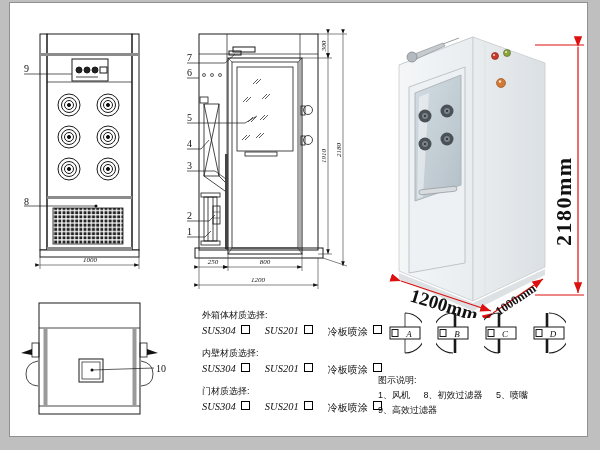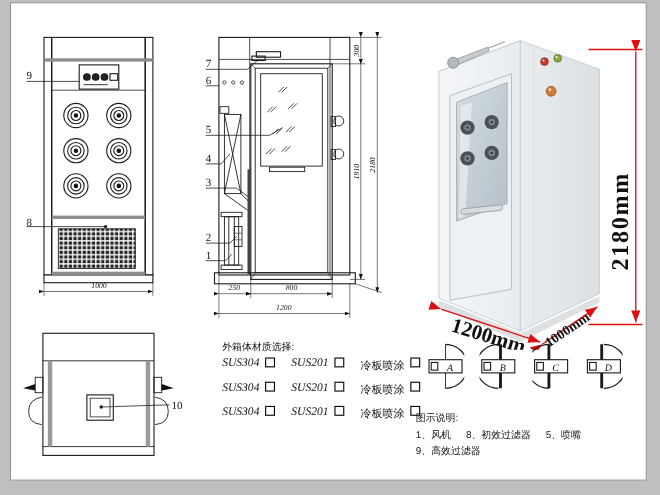--- a/index.html
+++ b/index.html
@@ -333,30 +333,32 @@
       <div class="mat-row">
         <span class="sus">SUS304</span>
         <span class="cbx"></span>
         <span class="sus">SUS201</span>
         <span class="cbx"></span>
         <span class="cn-opt">冷板喷涂</span>
         <span class="cbx"></span>
       </div>
     </div>
     <div>
+      <div class="mat-title">内壁材质选择:</div>
       <div class="mat-row">
         <span class="sus">SUS304</span>
         <span class="cbx"></span>
         <span class="sus">SUS201</span>
         <span class="cbx"></span>
         <span class="cn-opt">冷板喷涂</span>
         <span class="cbx"></span>
       </div>
     </div>
     <div>
+      <div class="mat-title">门材质选择:</div>
       <div class="mat-row">
         <span class="sus">SUS304</span>
         <span class="cbx"></span>
         <span class="sus">SUS201</span>
         <span class="cbx"></span>
         <span class="cn-opt">冷板喷涂</span>
         <span class="cbx"></span>
       </div>
     </div>
   </div>

